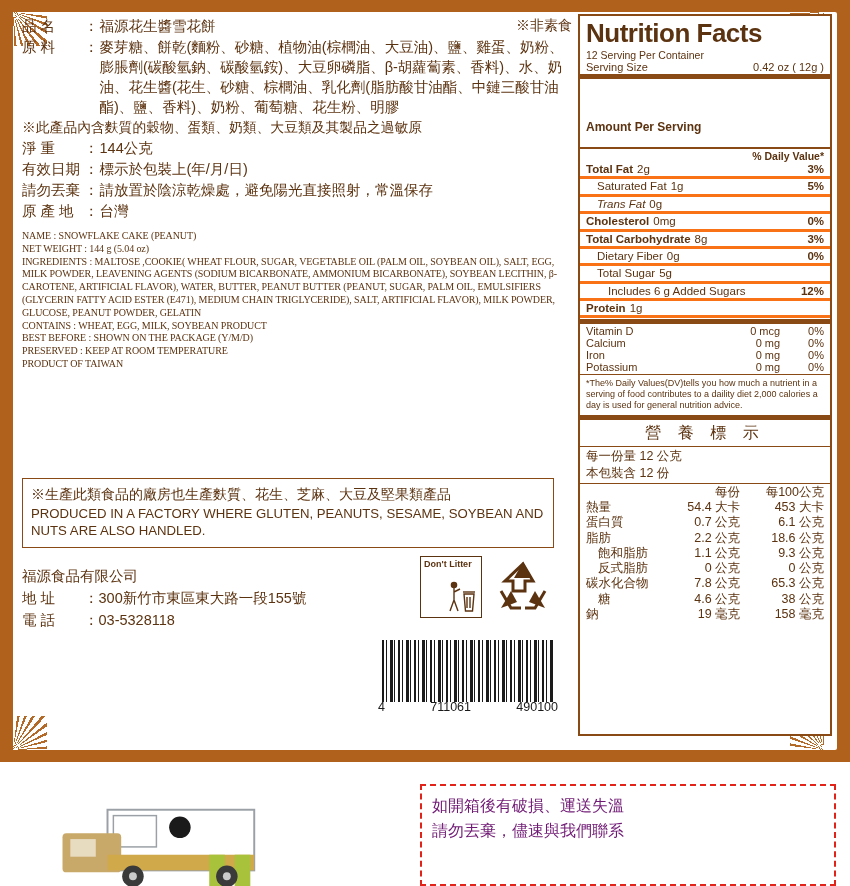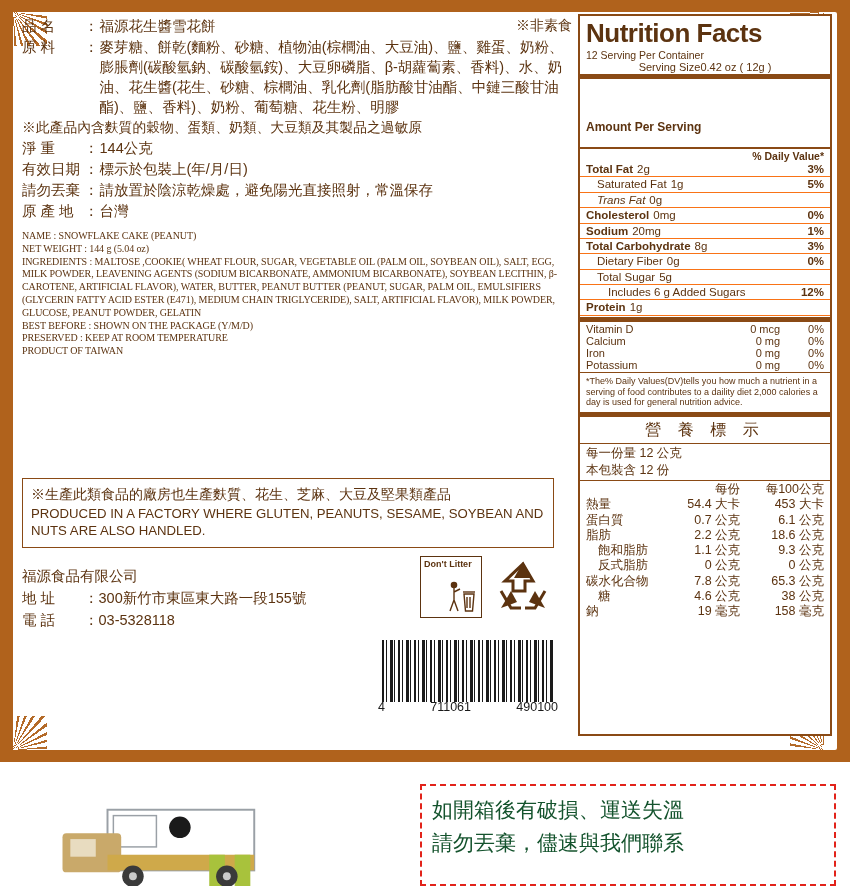--- a/index.html
+++ b/index.html
@@ -154,29 +154,29 @@
     color: #5c3310;
     font-family: "Liberation Sans", sans-serif;
   }
   .nf-title {
     font-size: 26px; font-weight: bold;
     letter-spacing: -0.5px;
     padding: 2px 6px 0 6px;
     color: #5c3310;
   }
   .nf-sub { font-size: 10.5px; padding: 0 6px; }
-  .nf-sub2 { font-size: 11px; padding: 0 6px; display: flex; justify-content: center; }
+  .nf-sub2 { font-size: 11px; padding: 0 6px; display: flex; justify-content: space-between; }
   .rule { background: #8a4a15; margin: 1px 0; }
   .r1 { height: 5px; }
   .r2 { height: 2px; }
   .r3 { height: 1px; }
   .nf-row {
     display: flex; justify-content: space-between;
     font-size: 11.5px; padding: 0 6px;
-    border-bottom: 1px solid #f97316;
+    border-bottom: 3px solid #f97316;
     line-height: 1.25;
   }
   .nf-row.bold { font-weight: bold; }
   .nf-row .left { display: flex; gap: 4px; }
   .nf-row .ind1 { padding-left: 11px; }
   .nf-row .ind2 { padding-left: 22px; }
   .nf-cal {
     display: flex; justify-content: space-between; align-items: baseline;
     padding: 0 6px; font-weight: bold; font-size: 15px;
   }
@@ -209,22 +209,22 @@
     position: absolute; left: 60px; top: 28px;
     width: 230px; height: 90px;
   }
   .warn-box {
     position: absolute;
     left: 420px; top: 14px;
     width: 416px; height: 102px;
     border: 2px dashed #e2231a;
     box-sizing: border-box;
     padding: 8px 10px;
-    color: #14532d;
-    font-size: 21px;
+    color: #701a75;
+    font-size: 16px;
     line-height: 1.55;
   }
 </style>
 </head>
 <body>
 
 <div id="page">
 
   <div class="frame">
     <div class="frame-inner"></div>
@@ -272,20 +272,21 @@
     <div class="cn-line">
       <span class="cn-label">原 產 地</span>
       <span class="cn-colon">：</span>
       <span class="cn-value">台灣</span>
     </div>
 
     <div class="en-block">
       <div class="en-line">NAME : SNOWFLAKE CAKE (PEANUT)</div>
       <div class="en-line">NET WEIGHT : 144 g (5.04 oz)</div>
       <div class="en-line">INGREDIENTS : MALTOSE ,COOKIE( WHEAT FLOUR, SUGAR, VEGETABLE OIL (PALM OIL, SOYBEAN OIL), SALT, EGG, MILK POWDER, LEAVENING AGENTS (SODIUM BICARBONATE, AMMONIUM BICARBONATE), SOYBEAN LECITHIN, β-CAROTENE, ARTIFICIAL FLAVOR), WATER, BUTTER, PEANUT BUTTER (PEANUT, SUGAR, PALM OIL, EMULSIFIERS (GLYCERIN FATTY ACID ESTER (E471), MEDIUM CHAIN TRIGLYCERIDE), SALT, ARTIFICIAL FLAVOR), MILK POWDER, GLUCOSE, PEANUT POWDER, GELATIN</div>
+      <div class="en-line">CONTAINS : WHEAT, EGG, MILK, SOYBEAN PRODUCT</div>
       <div class="en-line">BEST BEFORE : SHOWN ON THE PACKAGE (Y/M/D)</div>
       <div class="en-line">PRESERVED : KEEP AT ROOM TEMPERATURE</div>
       <div class="en-line">PRODUCT OF TAIWAN</div>
     </div>
   </div>
 
   <div class="gluten-box">
     <div class="zh">※生產此類食品的廠房也生產麩質、花生、芝麻、大豆及堅果類產品</div>
     <div>PRODUCED IN A FACTORY WHERE GLUTEN, PEANUTS, SESAME, SOYBEAN AND NUTS ARE ALSO HANDLED.</div>
   </div>
@@ -370,27 +371,20 @@
             <span style="font-weight: normal;">0g</span>
           </div>
           <span style="font-weight: bold;"></span>
         </div>
         <div class="nf-row bold">
           <div class="left">
             <span>Cholesterol</span>
             <span style="font-weight: normal;">0mg</span>
           </div>
           <span style="font-weight: bold;">0%</span>
-        </div>
-        <div class="nf-row bold">
-          <div class="left">
-            <span>Sodium</span>
-            <span style="font-weight: normal;">20mg</span>
-          </div>
-          <span style="font-weight: bold;">1%</span>
         </div>
         <div class="nf-row bold">
           <div class="left">
             <span>Total Carbohydrate</span>
             <span style="font-weight: normal;">8g</span>
           </div>
           <span style="font-weight: bold;">3%</span>
         </div>
         <div class="nf-row">
           <div class="left ind1">

